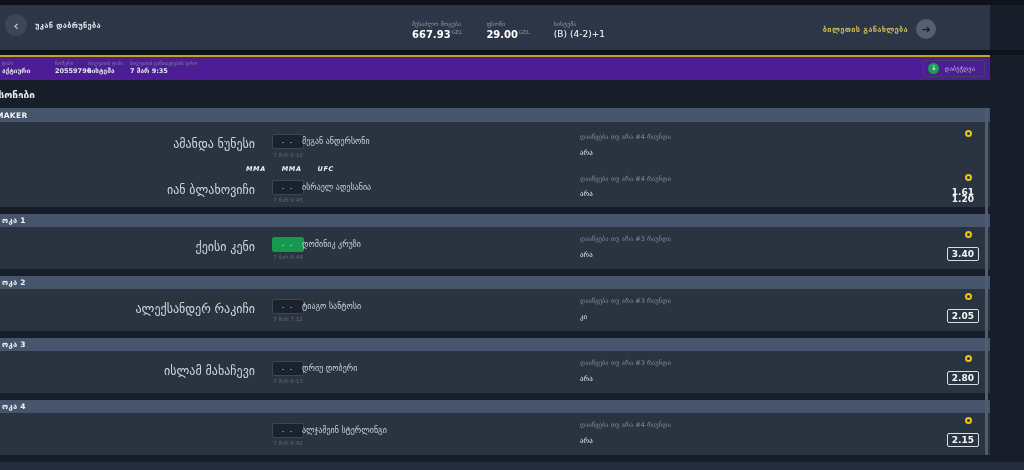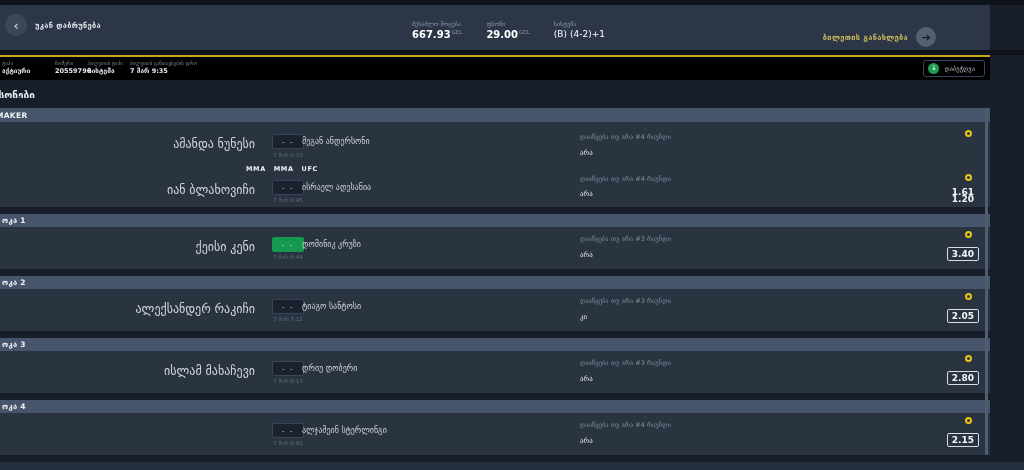--- a/index.html
+++ b/index.html
@@ -18,31 +18,31 @@
     display:flex; align-items:center; justify-content:center; font-size:13px; line-height:1; }
   .back-label { font-size:7.5px; font-weight:bold; color:#dfe5ec; letter-spacing:0.3px; }
 
   .stats { position:absolute; left:412px; top:15px; display:flex; }
   .stat { margin-right:24px; }
   .stat .lbl { font-size:6px; color:#8b97a6; white-space:nowrap; }
   .stat .val { font-size:10px; font-weight:bold; color:#ffffff; margin-top:2px; white-space:nowrap; }
   .stat .val sup { font-size:5.5px; color:#8b97a6; font-weight:normal; margin-left:1px; }
   .stat.system .val { font-weight:normal; font-size:9px; }
 
-  .refresh { position:absolute; right:54px; top:14px; display:flex; align-items:center; gap:8px; cursor:pointer;margin-top:8px; }
+  .refresh { position:absolute; right:54px; top:14px; display:flex; align-items:center; gap:8px; cursor:pointer; }
   .refresh-label { font-size:7.5px; font-weight:bold; color:#cdbd59; letter-spacing:0.3px; }
   .refresh-circle { width:20px; height:20px; border-radius:50%; background:#55606f; color:#171e29;
     display:flex; align-items:center; justify-content:center; font-size:11px; font-weight:bold; }
 
   
   .gapstrip { position:absolute; top:50px; left:0; width:1024px; height:5px; background:#0e131b; }
 
   
   .yellow-line { position:absolute; top:55px; left:0; width:990px; height:2px; background:#c7a51d; }
-  .ticket-bar { position:absolute; top:57px; left:0; width:990px; height:23px; background:#000000;text-decoration:underline; }
+  .ticket-bar { position:absolute; top:57px; left:0; width:990px; height:23px; background:#4c1d95;text-decoration:underline; }
   .tfield { position:absolute; top:0; height:23px; }
   .tfield .lbl { position:absolute; top:3px; font-size:5px; color:#7e8997; white-space:nowrap; }
   .tfield .val { position:absolute; top:10px; font-size:6.5px; font-weight:bold; color:#dfe5ec; white-space:nowrap; }
   .tf0 { left:2px; } .tf1 { left:55px; } .tf2 { left:88px; } .tf3 { left:130px; }
 
   .print-btn { position:absolute; right:39px; top:60px; height:17px; border:1px solid #39455a; border-radius:3px;
     display:flex; align-items:center; gap:5px; padding:0 9px 0 4px; cursor:pointer; background:transparent; }
   .print-circle { width:11px; height:11px; border-radius:50%; background:#1f9d55; color:#ffffff;
     display:flex; align-items:center; justify-content:center; font-size:7px; line-height:1; }
   .print-label { font-size:6.5px; color:#b6bfc9; white-space:nowrap; }
@@ -58,21 +58,21 @@
   .block-a { top:108px; height:99px; }
   .block-a .group-bar span { margin-left:-6px; }
   .block-b { top:214px; height:55px; }
   .block-c { top:276px; height:55px; }
   .block-d { top:338px; height:55px; }
   .block-e { top:400px; height:55px; }
   .block-b .group-bar, .block-c .group-bar, .block-d .group-bar, .block-e .group-bar { height:13px; }
 
   .match-row { position:relative; }
   .row-a1 { height:42px; }
-  .breadcrumb { height:10px; padding-left:246px; display:flex; gap:8px; align-items:center; }
+  .breadcrumb { height:10px; padding-left:246px; display:flex; gap:16px; align-items:center;font-style:italic; }
   .breadcrumb span { font-size:6.5px; font-weight:bold; color:#eef2f6; letter-spacing:0.6px; }
   .row-a2 { height:33px; }
   .row-std { height:50px; }
 
   .home { position:absolute; left:0; width:255px; text-align:right; font-size:12px; color:#ccd4dd; white-space:nowrap; }
   .away { position:absolute; left:302px; font-size:8px; color:#ccd4dd; white-space:nowrap; }
   .scorebox { position:absolute; left:272px; width:32px; height:15px; background:#1b222e; border:1px solid #39455a;
     border-radius:2px; display:flex; align-items:center; justify-content:center;
     font-size:6px; color:#e8edf2; letter-spacing:2px; }
   .scorebox.live { background:#17984f; border-color:#17984f; color:#ffffff; }

